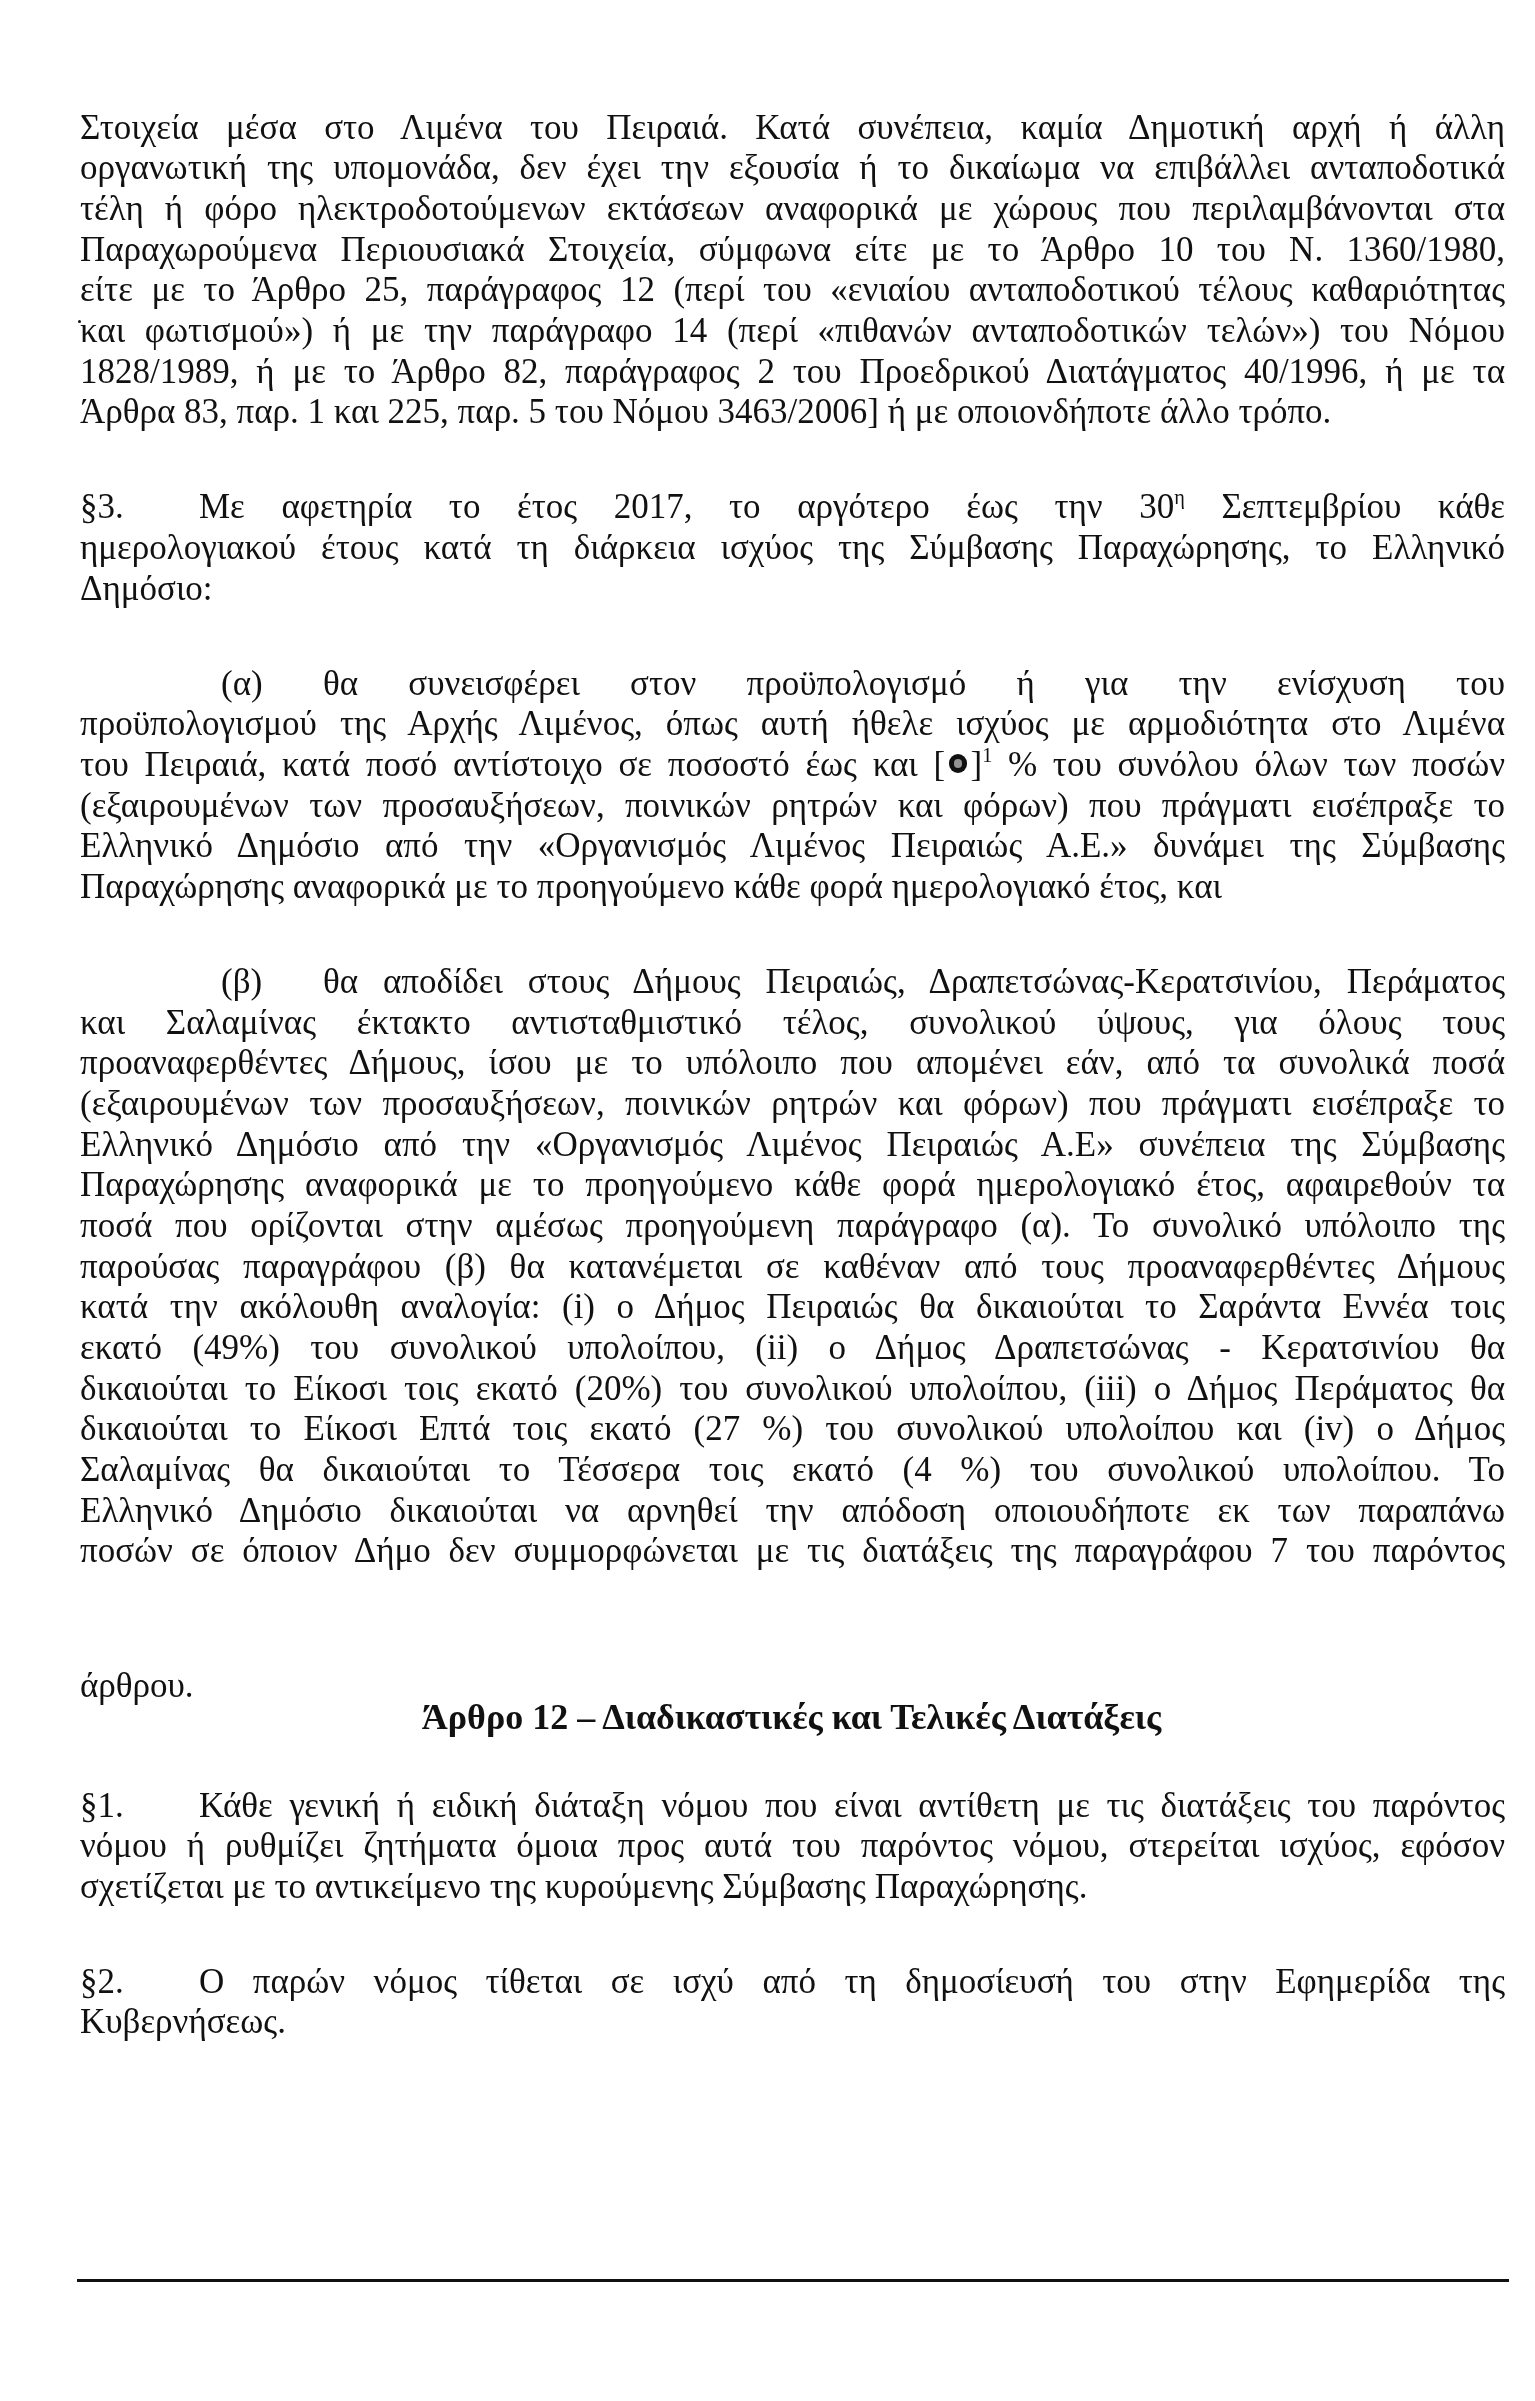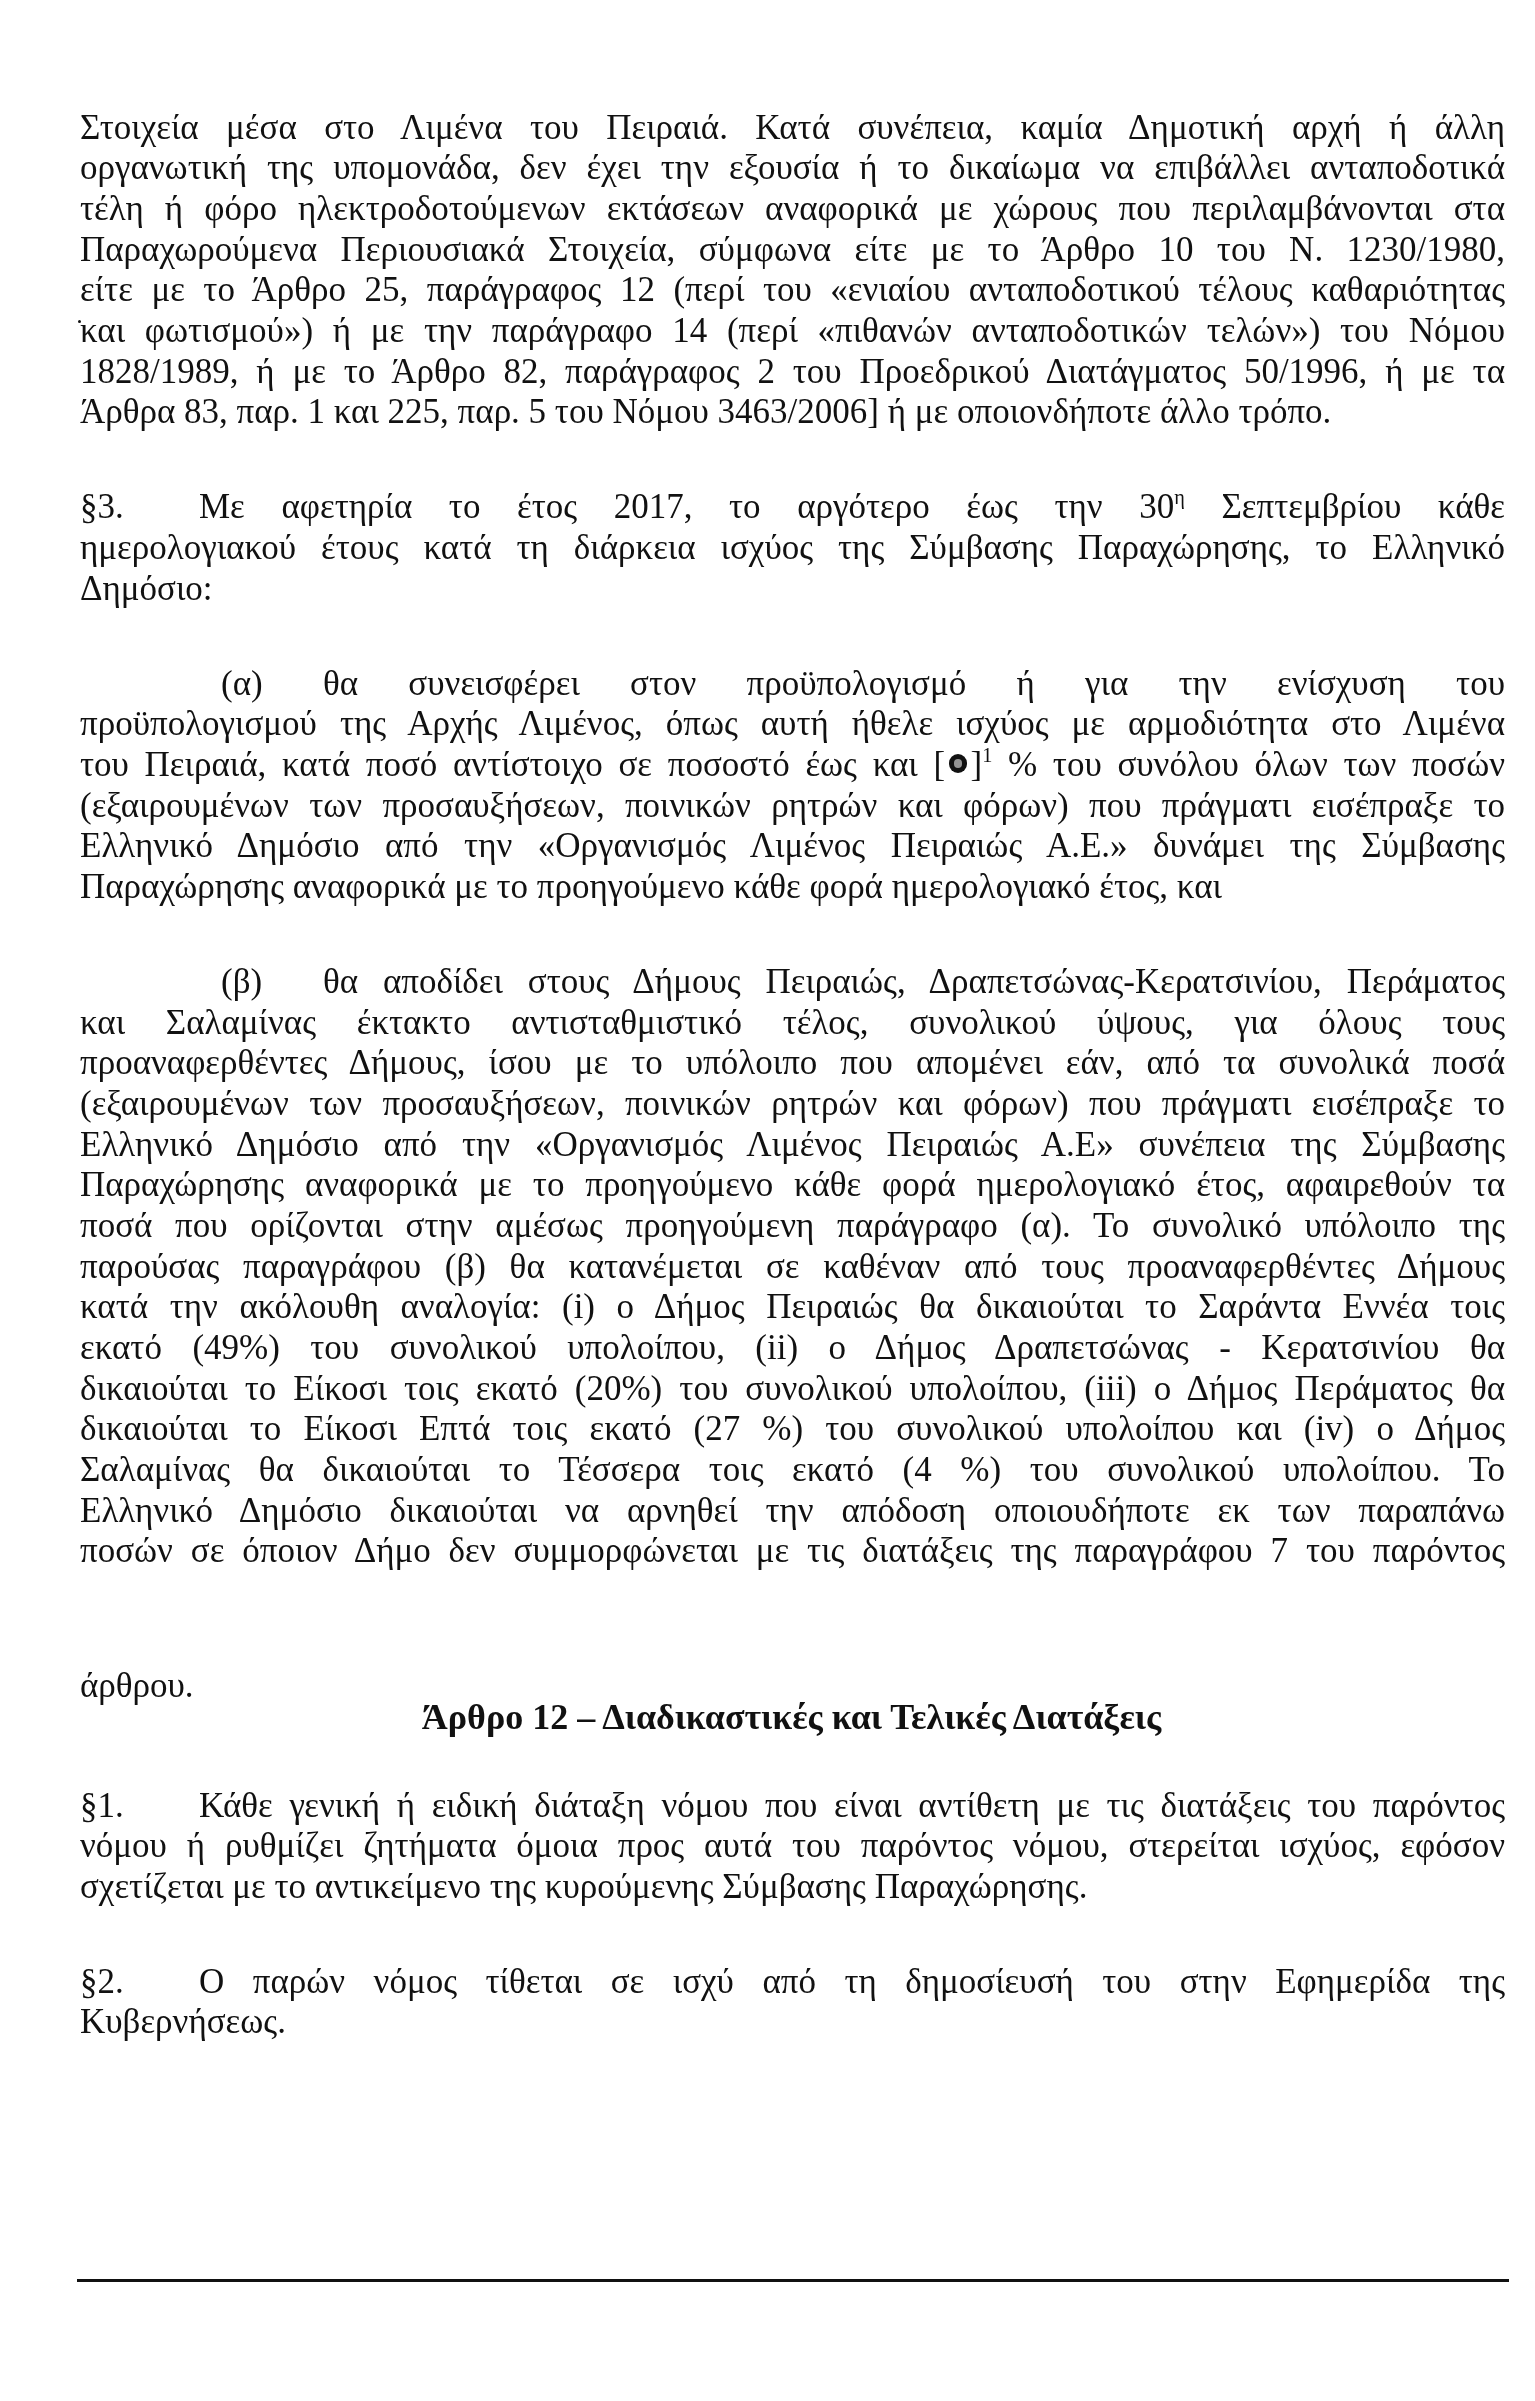--- a/index.html
+++ b/index.html
@@ -41,25 +41,25 @@
 </style>
 </head>
 <body>
 
 <div class="page">
 
   <div>
     <div class="line" style="top:107px">Στοιχεία μέσα στο Λιμένα του Πειραιά. Κατά συνέπεια, καμία Δημοτική αρχή ή άλλη</div>
     <div class="line" style="top:147px">οργανωτική της υπομονάδα, δεν έχει την εξουσία ή το δικαίωμα να επιβάλλει ανταποδοτικά</div>
     <div class="line" style="top:188px">τέλη ή φόρο ηλεκτροδοτούμενων εκτάσεων αναφορικά με χώρους που περιλαμβάνονται στα</div>
-    <div class="line" style="top:229px">Παραχωρούμενα Περιουσιακά Στοιχεία, σύμφωνα είτε με το Άρθρο 10 του Ν. 1230/1980,</div>
+    <div class="line" style="top:229px">Παραχωρούμενα Περιουσιακά Στοιχεία, σύμφωνα είτε με το Άρθρο 10 του Ν. 1360/1980,</div>
     <span class="stray-dot"></span>
     <div class="line" style="top:269px">είτε με το Άρθρο 25, παράγραφος 12 (περί του «ενιαίου ανταποδοτικού τέλους καθαριότητας</div>
     <div class="line" style="top:310px">και φωτισμού») ή με την παράγραφο 14 (περί «πιθανών ανταποδοτικών τελών») του Νόμου</div>
-    <div class="line" style="top:351px">1828/1989, ή με το Άρθρο 82, παράγραφος 2 του Προεδρικού Διατάγματος 50/1996, ή με τα</div>
+    <div class="line" style="top:351px">1828/1989, ή με το Άρθρο 82, παράγραφος 2 του Προεδρικού Διατάγματος 40/1996, ή με τα</div>
     <div class="line last" style="top:391px">Άρθρα 83, παρ. 1 και 225, παρ. 5 του Νόμου 3463/2006] ή με οποιονδήποτε άλλο τρόπο.</div>
   </div>
 
   <div>
     <div class="line" style="top:486px">
       <span class="sec-label">§3.</span><span>Με αφετηρία το έτος 2017, το αργότερο έως την 30</span><sup>η</sup> <span>Σεπτεμβρίου κάθε</span>
     </div>
     <div class="line" style="top:527px">ημερολογιακού έτους κατά τη διάρκεια ισχύος της Σύμβασης Παραχώρησης, το Ελληνικό</div>
     <div class="line last" style="top:568px">Δημόσιο:</div>
 

